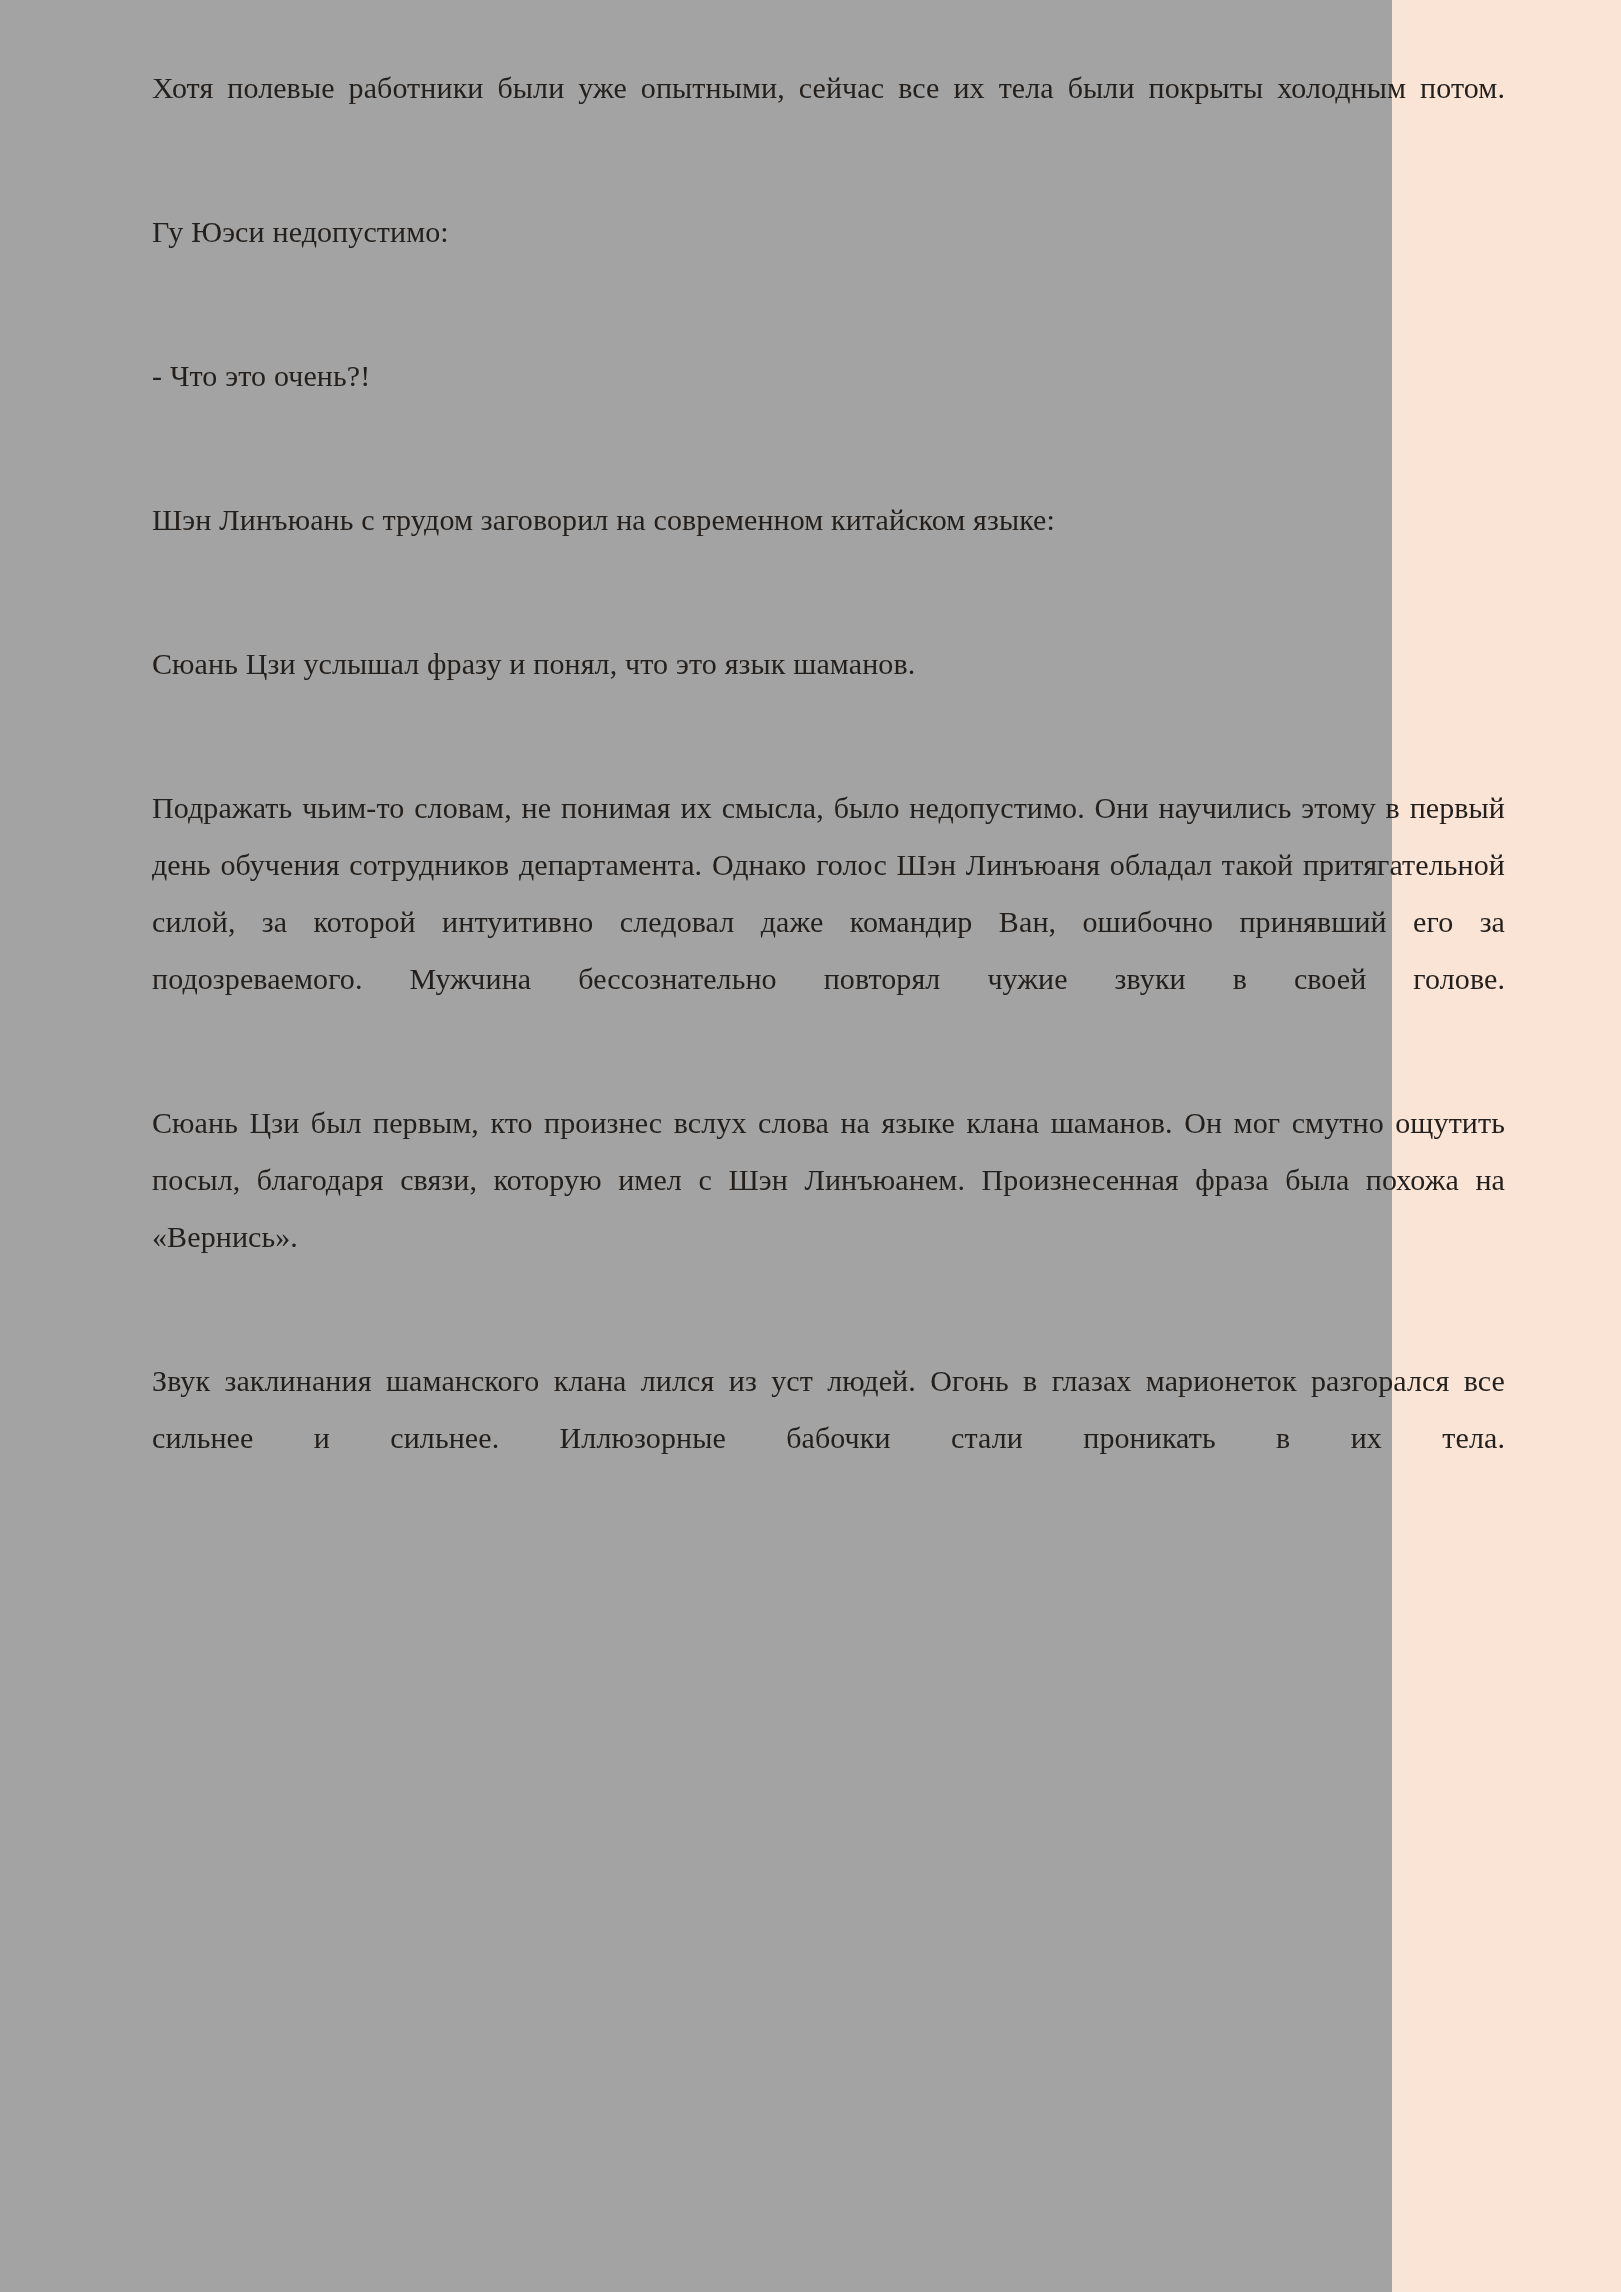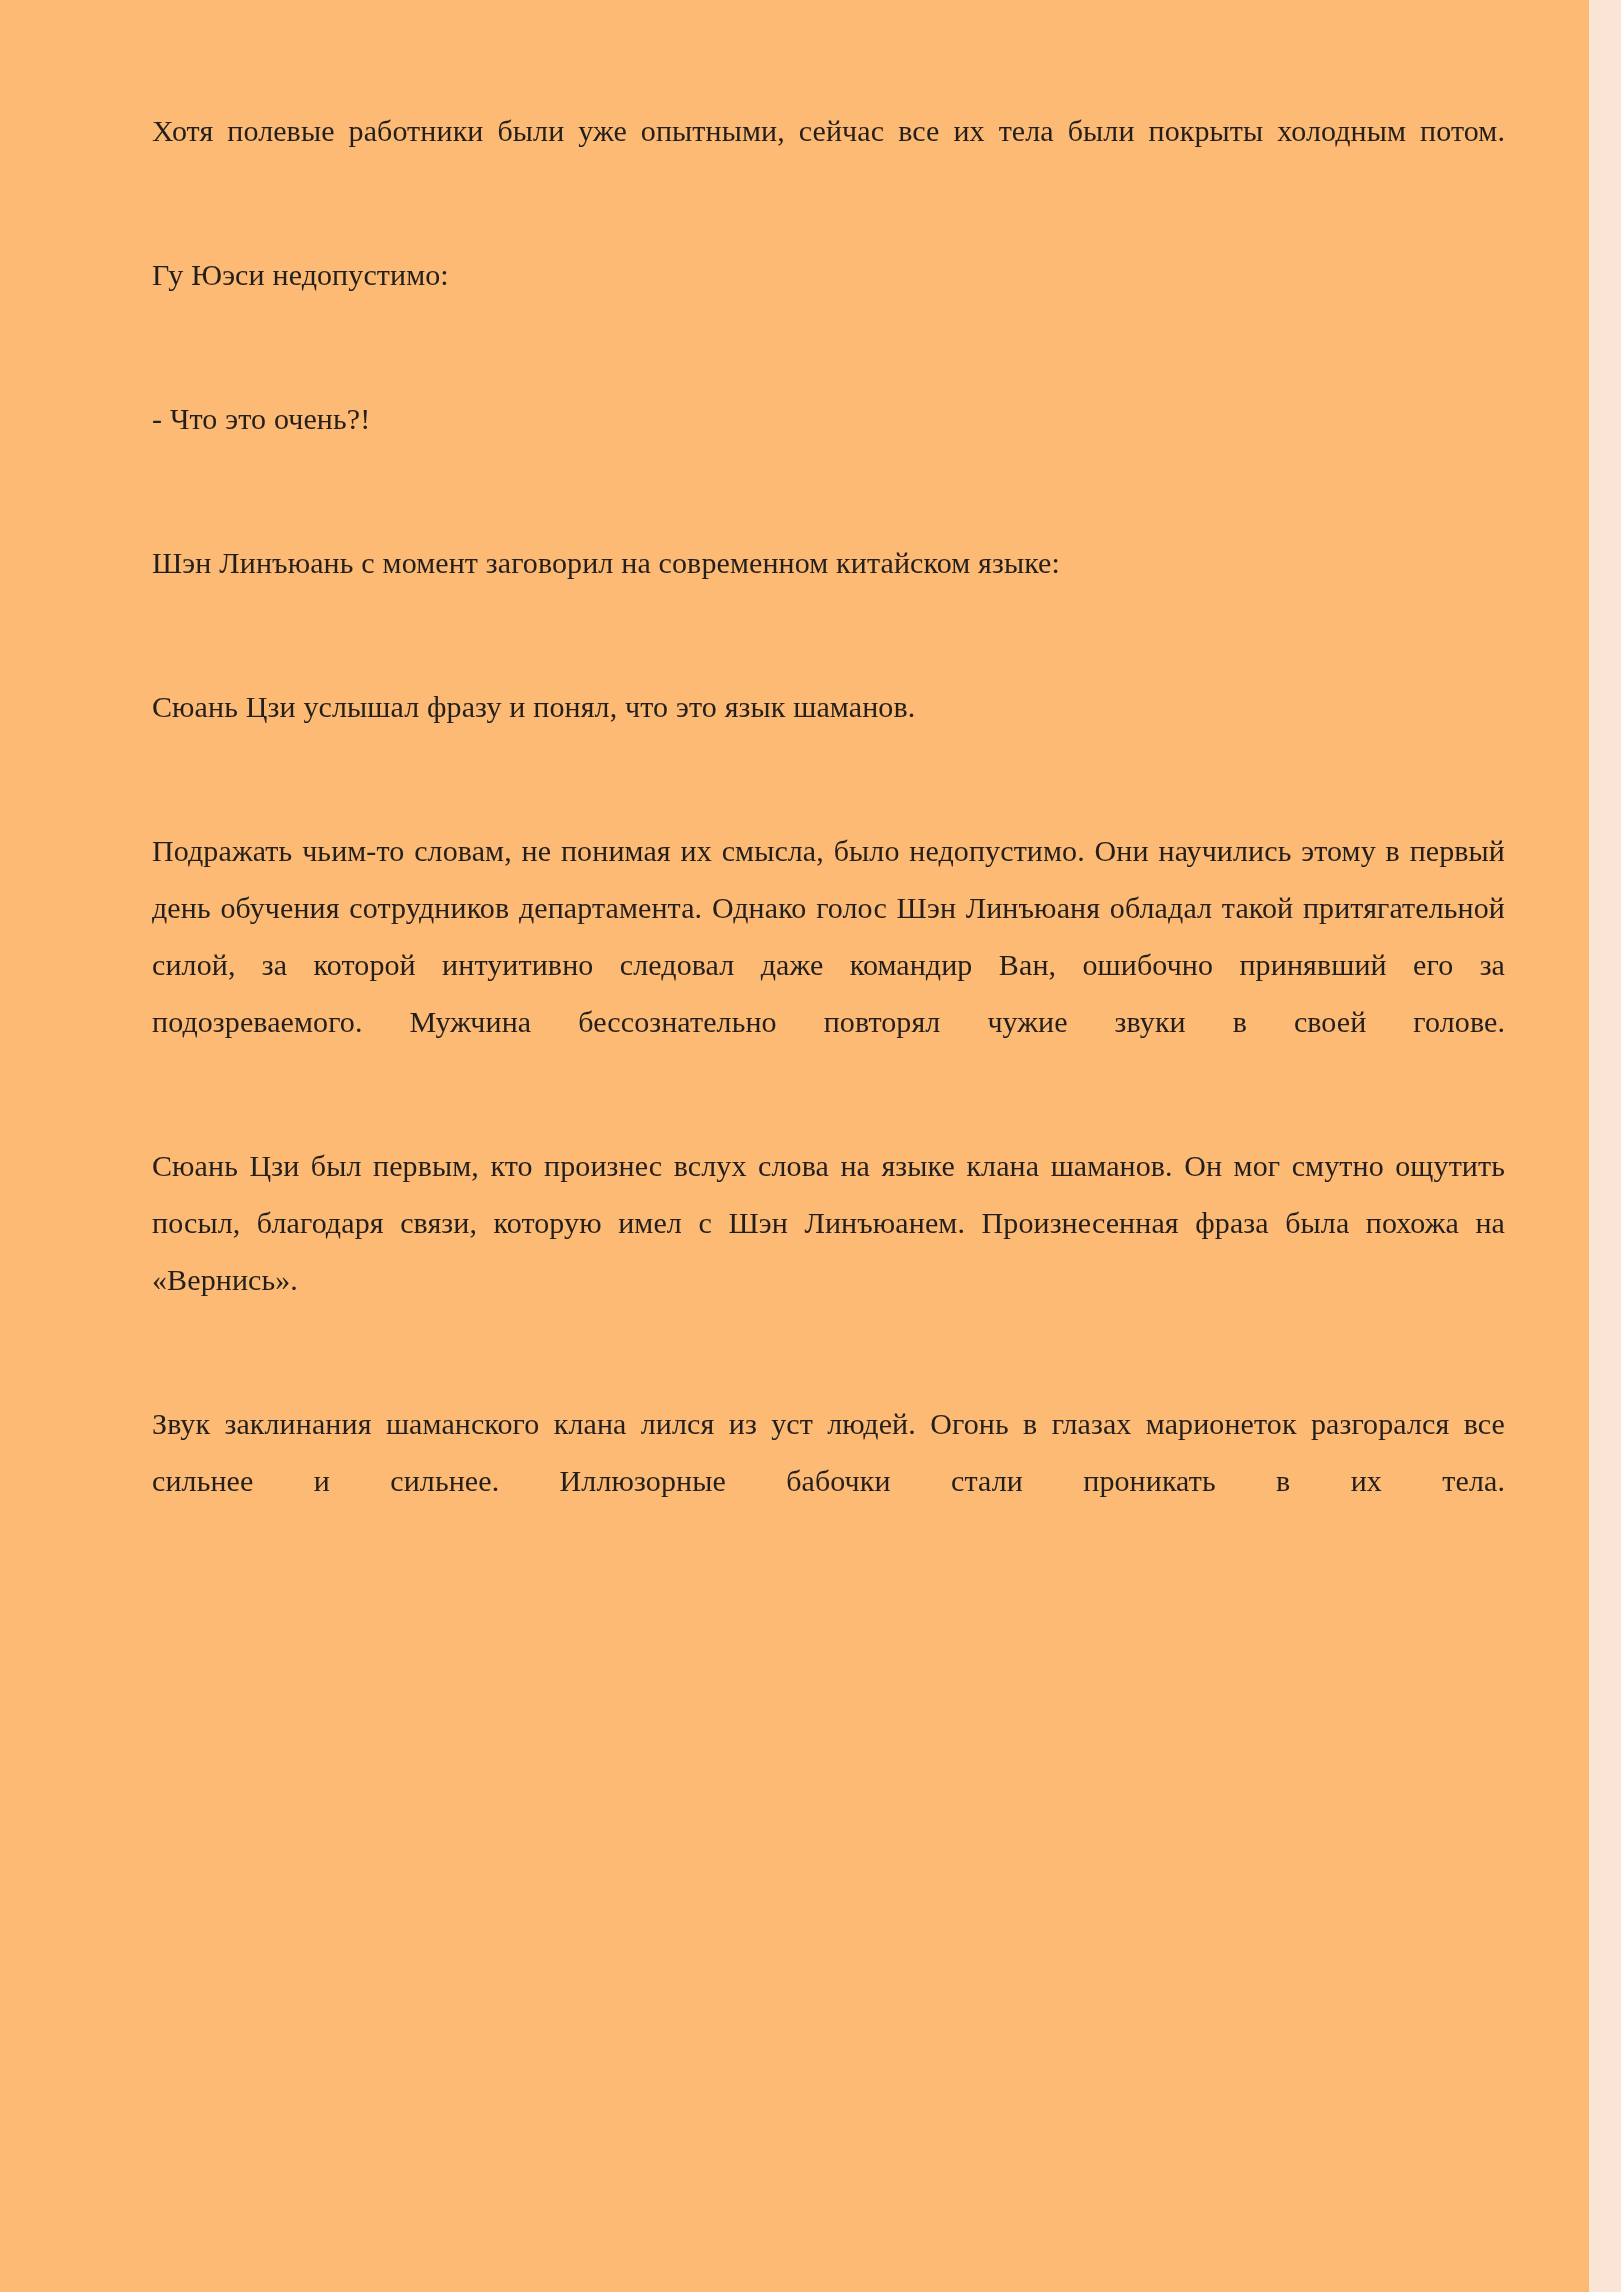--- a/index.html
+++ b/index.html
@@ -10,25 +10,25 @@
   body {
     width: 1621px;
     height: 2293px;
     background: #fae4d5;
     font-family: "Liberation Serif", "DejaVu Serif", serif;
     overflow: hidden;
   }
 
   #page {
     position: relative;
-    width: 1589px;
+    width: 1392px;
     height: 2293px;
-    background: #fdba74;
+    background: #a3a3a3;
     box-sizing: border-box;
-    padding: 102px 118px 0 152px;
+    padding: 59px 118px 0 152px;
   }
 
   #article {
     width: 1353px;
     margin: 0;
   }
 
   .para {
     margin: 0 0 30px 0;
     font-size: 30px;
@@ -59,21 +59,21 @@
 </style>
 </head>
 <body>
 
 <div id="page">
   <article id="article">
 
     <p class="para">Хотя полевые работники были уже опытными, сейчас все их тела были покрыты холодным потом.</p>
     <p class="para last-flush">Гу Юэси недопустимо:</p>
     <p class="para last-flush">- Что это очень?!</p>
-    <p class="para last-flush">Шэн Линъюань с момент заговорил на современном китайском языке:</p>
+    <p class="para last-flush">Шэн Линъюань с трудом заговорил на современном китайском языке:</p>
     <p class="para last-flush">Сюань Цзи услышал фразу и понял, что это язык шаманов.</p>
     <p class="para">Подражать чьим-то словам, не понимая их смысла, было недопустимо. Они научились этому в первый день обучения сотрудников департамента. Однако голос Шэн Линъюаня обладал такой притягательной силой, за которой интуитивно следовал даже командир Ван, ошибочно принявший его за подозреваемого. Мужчина бессознательно повторял чужие звуки в своей голове.</p>
     <p class="para">Сюань Цзи был первым, кто произнес вслух слова на языке клана шаманов. Он мог смутно ощутить посыл, благодаря связи, которую имел с Шэн Линъюанем. Произнесенная фраза была похожа на «Вернись».</p>
     <p class="para">Звук заклинания шаманского клана лился из уст людей. Огонь в глазах марионеток разгорался все сильнее и сильнее. Иллюзорные бабочки стали проникать в их тела.</p>
 
   </article>
 </div>
 
 
 </body></html>

